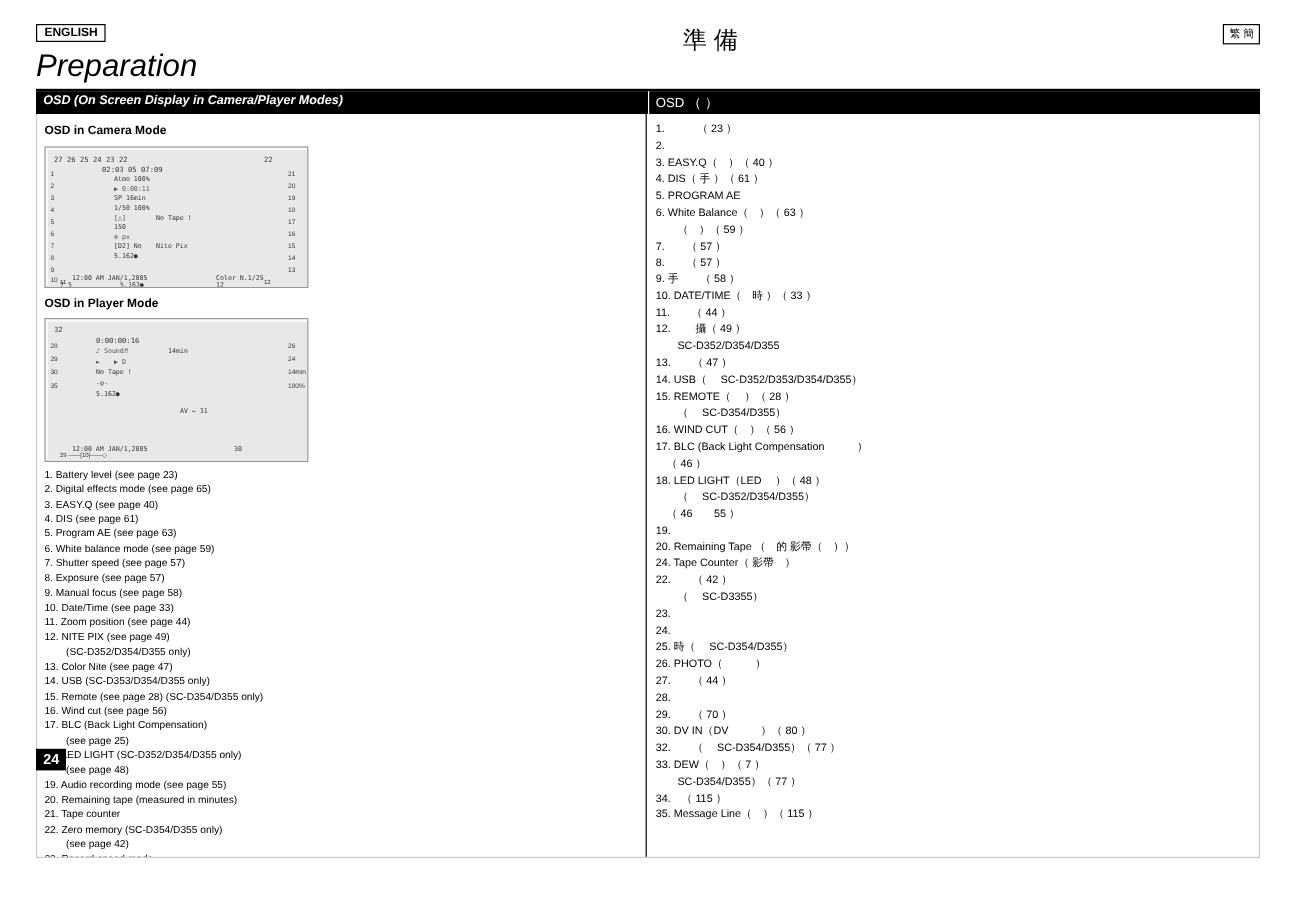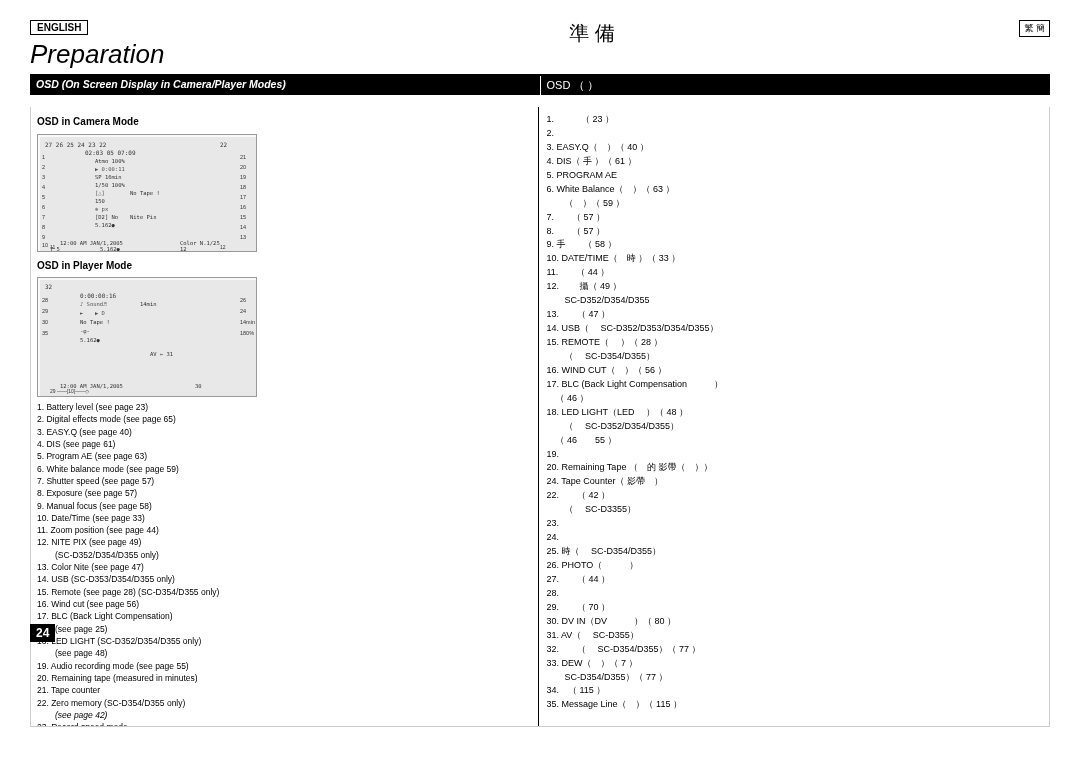--- a/index.html
+++ b/index.html
@@ -120,21 +120,21 @@
     <div style="text-align:center;">
       <div class="chinese-title-right">準 備</div>
     </div>
     <div>
       <div class="chinese-badge">繁 簡</div>
     </div>
   </div>
 
   <div class="top-divider"></div>
 
-  <div style="display:flex; background:#000; margin-bottom:12px;">
+  <div style="display:flex; background:#000; margin-bottom:0;">
     <div style="flex:1; color:#fff; padding:2px 6px; font-style:italic; font-weight:bold; font-size:10.5px; border-right:1px solid #fff;">OSD (On Screen Display in Camera/Player Modes)</div>
     <div style="flex:1; color:#fff; padding:2px 6px; font-size:11px;">OSD （                              ）</div>
   </div>
 
   <div style="display:flex; border:1px solid #ccc; border-top:none; height:620px;">
 
     <div class="left-column" style="flex:1; border-right:1px solid #000000; padding:4px 6px; overflow:hidden;">
       <div class="osd-mode-label">OSD in Camera Mode</div>
 
       <div class="osd-image-box">
@@ -246,21 +246,21 @@
         <div>15. Remote (see page 28) (SC-D354/D355 only)</div>
         <div>16. Wind cut (see page 56)</div>
         <div>17. BLC (Back Light Compensation)</div>
         <div style="padding-left:18px;">(see page 25)</div>
         <div>18. LED LIGHT (SC-D352/D354/D355 only)</div>
         <div style="padding-left:18px;">(see page 48)</div>
         <div>19. Audio recording mode (see page 55)</div>
         <div>20. Remaining tape (measured in minutes)</div>
         <div>21. Tape counter</div>
         <div>22. Zero memory (SC-D354/D355 only)</div>
-        <div style="padding-left:18px;font-style:italic;">(see page 42)</div>
+        <div style="padding-left:18px;">(see page 42)</div>
         <div>23. Record speed mode</div>
 
       </div>
     </div>
 
     <div style="flex:1; padding:4px 8px; font-size:9px; line-height:1.5; overflow:hidden;">
       <div style="margin-top:2px; line-height:1.55;">
         <div>1.　　　（ 23 ）</div>
         <div>2.</div>
         <div>3. EASY.Q（　）（ 40 ）</div>
@@ -291,21 +291,20 @@
         <div>22.　　（ 42 ）</div>
         <div style="padding-left:18px;">（　 SC-D3355）</div>
         <div>23.</div>
         <div>24.</div>
         <div>25. 時（　 SC-D354/D355）</div>
         <div>26. PHOTO（　　　）</div>
         <div>27.　　（ 44 ）</div>
         <div>28.</div>
         <div>29.　　（ 70 ）</div>
         <div>30. DV IN（DV　　　）（ 80 ）</div>
-        <div>31. AV（　 SC-D355）</div>
         <div>32.　　（　 SC-D354/D355）（ 77 ）</div>
         <div>33. DEW（　）（ 7 ）</div>
         <div style="padding-left:18px;">SC-D354/D355）（ 77 ）</div>
         <div>34.　（ 115 ）</div>
         <div>35. Message Line（　）（ 115 ）</div>
       </div>
     </div>
 
   </div>
 

